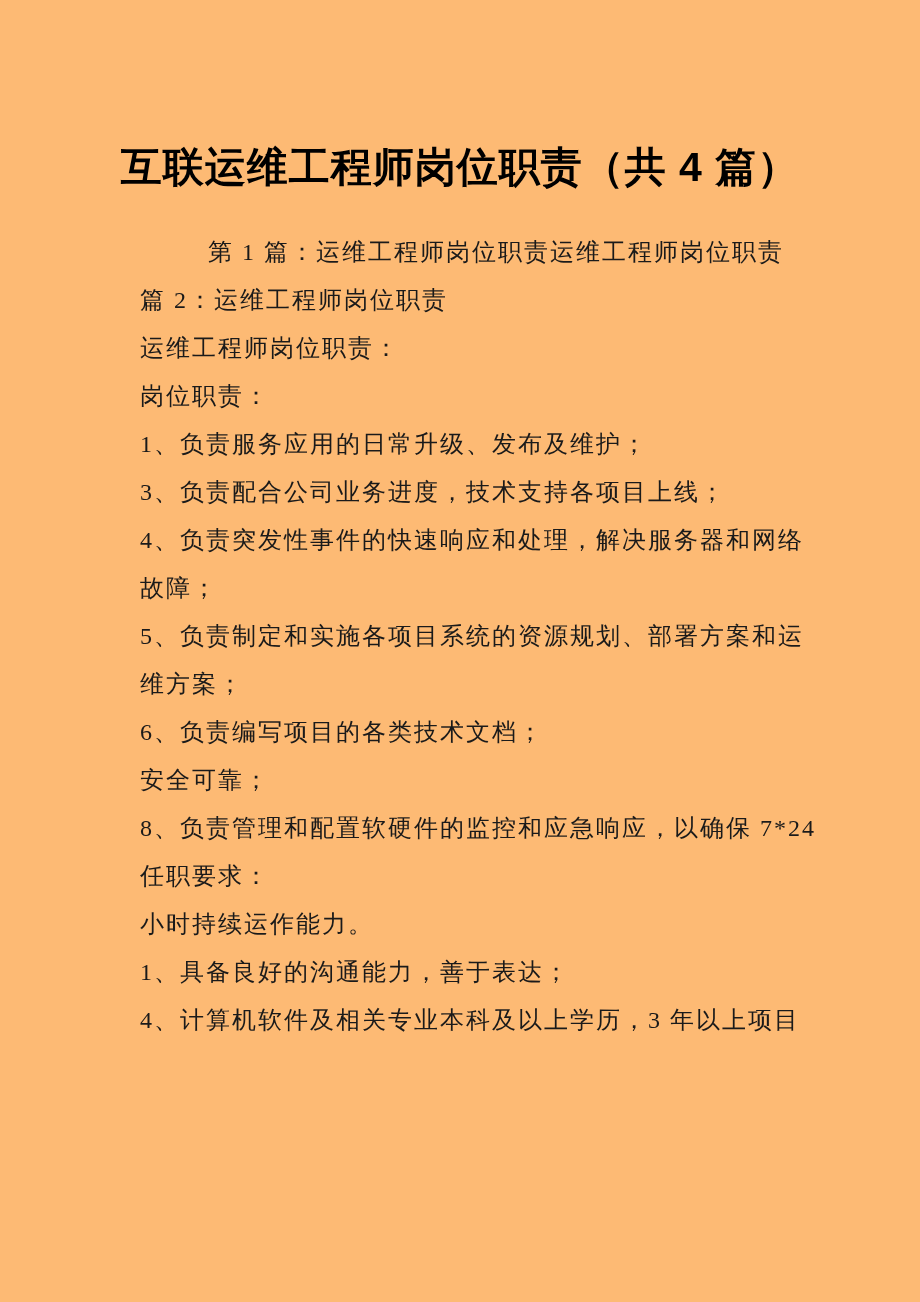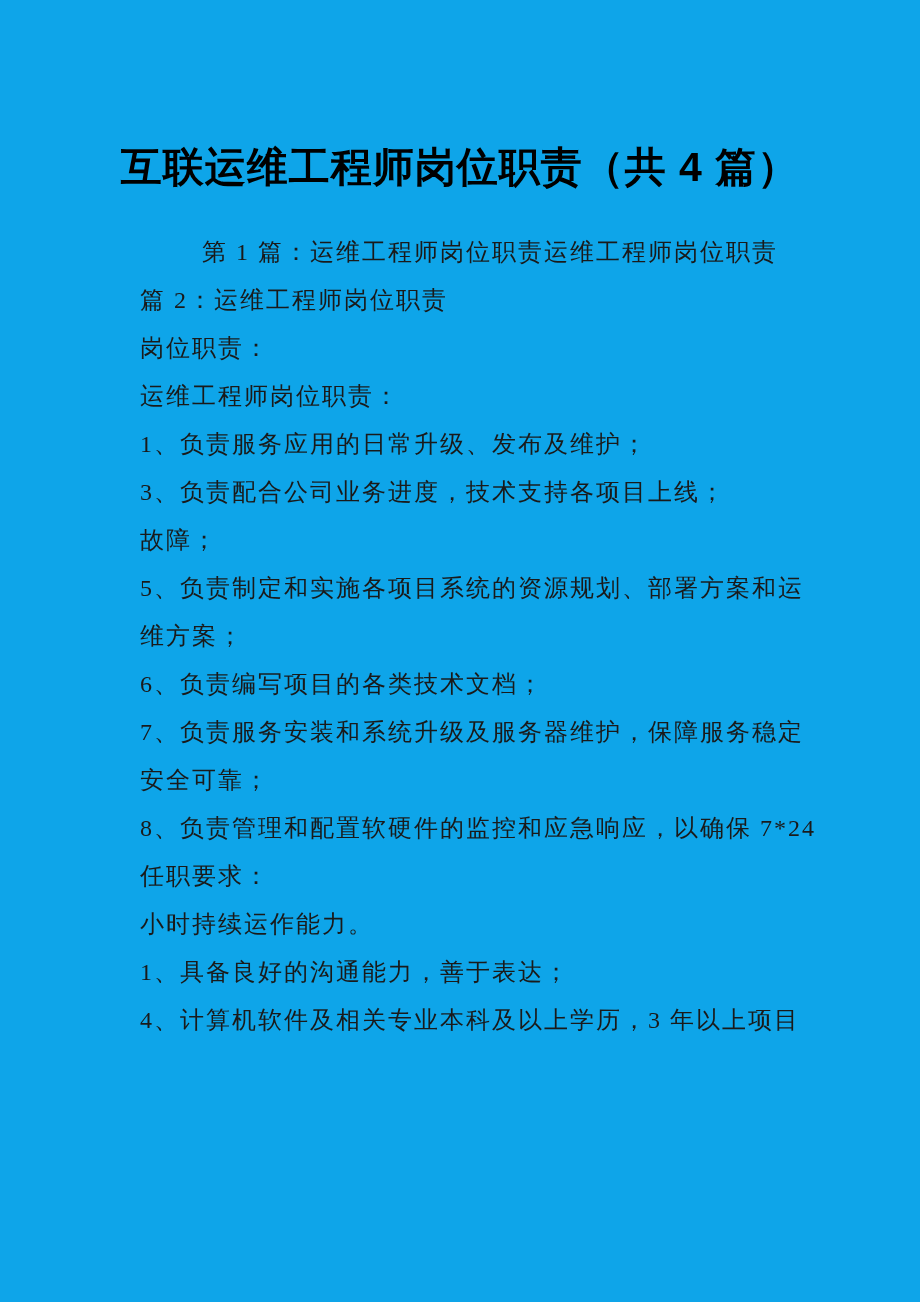--- a/index.html
+++ b/index.html
@@ -4,21 +4,21 @@
 <style>
   html, body {
     margin: 0;
     padding: 0;
     background: #ffffff;
   }
   .page {
     position: relative;
     width: 920px;
     height: 1302px;
-    background: #0ea5e9;
+    background: #fdba74;
     overflow: hidden;
     font-family: "Liberation Serif", "DejaVu Serif", serif;
     color: #1a1a1a;
   }
   .doc-title {
     margin: 0;
     padding-top: 143px;
     text-align: center;
     font-family: "Liberation Sans", "DejaVu Sans", sans-serif;
     font-weight: 700;
@@ -31,52 +31,53 @@
     margin: 36px 130px 0 140px;
     font-size: 24px;
     line-height: 48px;
     letter-spacing: 2px;
   }
   .doc-line {
     white-space: nowrap;
   }
   .doc-line.indent {
     padding-left: 62px;
+    text-align: center;
   }
 </style>
 </head>
 <body>
 
 <div class="page">
   <h1 class="doc-title">互联运维工程师岗位职责（共 4 篇）</h1>
   <div class="doc-body">
 
       <div class="doc-line indent">第 1 篇：运维工程师岗位职责运维工程师岗位职责</div>
 
       <div class="doc-line">篇 2：运维工程师岗位职责</div>
 
+      <div class="doc-line">运维工程师岗位职责：</div>
+
       <div class="doc-line">岗位职责：</div>
-
-      <div class="doc-line">运维工程师岗位职责：</div>
 
       <div class="doc-line">1、负责服务应用的日常升级、发布及维护；</div>
 
 
       <div class="doc-line">3、负责配合公司业务进度，技术支持各项目上线；</div>
 
+      <div class="doc-line">4、负责突发性事件的快速响应和处理，解决服务器和网络</div>
 
       <div class="doc-line">故障；</div>
 
       <div class="doc-line">5、负责制定和实施各项目系统的资源规划、部署方案和运</div>
 
       <div class="doc-line">维方案；</div>
 
       <div class="doc-line">6、负责编写项目的各类技术文档；</div>
 
-      <div class="doc-line">7、负责服务安装和系统升级及服务器维护，保障服务稳定</div>
 
       <div class="doc-line">安全可靠；</div>
 
       <div class="doc-line">8、负责管理和配置软硬件的监控和应急响应，以确保 7*24</div>
 
       <div class="doc-line">任职要求：</div>
 
       <div class="doc-line">小时持续运作能力。</div>
 
       <div class="doc-line">1、具备良好的沟通能力，善于表达；</div>

